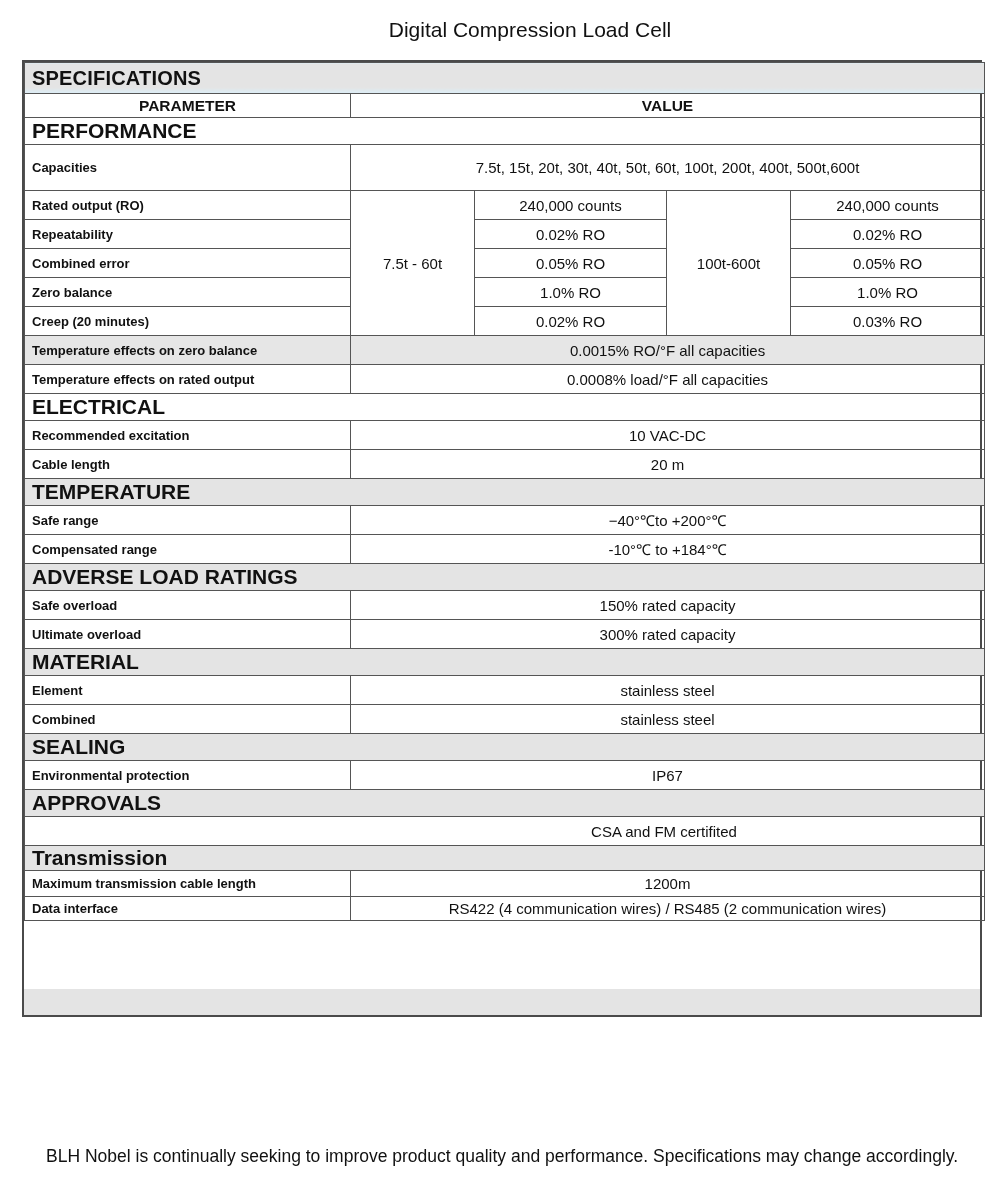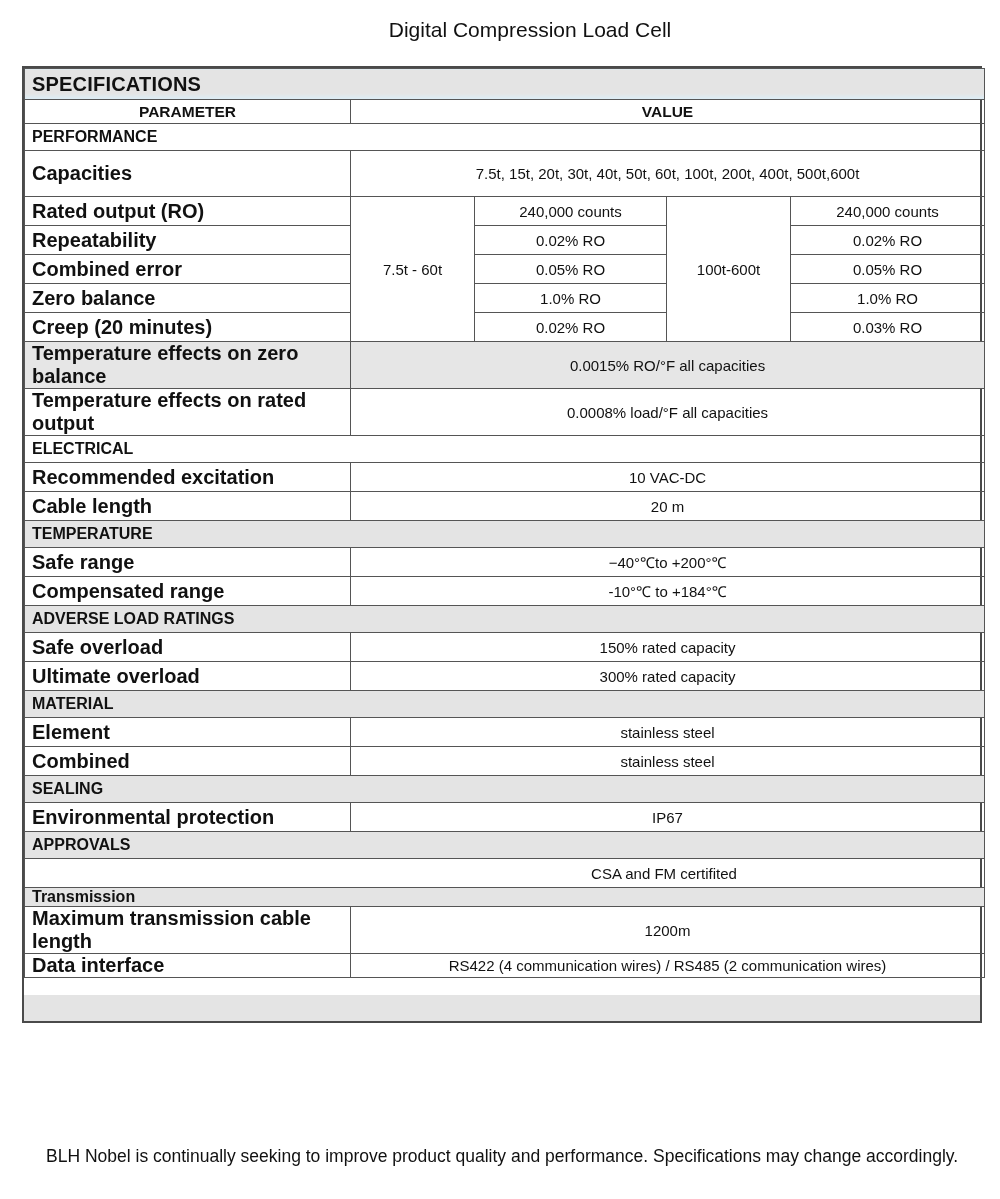--- a/index.html
+++ b/index.html
@@ -6,40 +6,40 @@
   html, body { margin: 0; padding: 0; background: #ffffff; }
   body {
     width: 1000px; height: 1199px; position: relative; overflow: hidden;
     font-family: "Liberation Sans", sans-serif; color: #111;
   }
   .doc-title {
     position: absolute; top: 18px; left: 0; width: 1060px;
     text-align: center; font-size: 21px; color: #111;
   }
   .spec-wrap {
-    position: absolute; left: 22px; top: 66px; width: 960px; height: 957px;
+    position: absolute; left: 22px; top: 60px; width: 960px; height: 957px;
     border: 2px solid #4a4a4a; background: #fff;
   }
   table.spec {
     border-collapse: collapse; width: 100%; table-layout: fixed;
     font-size: 15px;
   }
   table.spec td {
     border: 1.5px solid #555; padding: 0 7px; vertical-align: middle;
   }
   .banner td {
     background: linear-gradient(#e4e4e4 0%, #e4e4e4 80%, #dceef7 100%);
     font-weight: bold; font-size: 20px; height: 31px; border-top: none;
     letter-spacing: 0.2px;
   }
   .colhead td { font-weight: bold; text-align: center; height: 24px; font-size: 15.5px; }
-  .section td { font-weight: bold; height: 27px; font-size: 16px; }
+  .section td { font-weight: bold; height: 27px; font-size: 21px; }
   .section.shaded td { background: #e4e4e4; }
   .row td { height: 29px; }
-  .row td.p { font-weight: bold; font-size: 20px; }
+  .row td.p { font-weight: bold; font-size: 13px; }
   .row td.v { text-align: center; }
   .row.shaded td { background: #e6e6e6; }
   .row.tall td { height: 46px; }
   .row.short td { height: 26px; }
   .row.short2 td { height: 24px; }
   td.mid { text-align: center; }
   .bottom-band {
     position: absolute; left: 0; right: 0; bottom: 0; height: 26px; background: #e4e4e4;
   }
   .footer-note {

